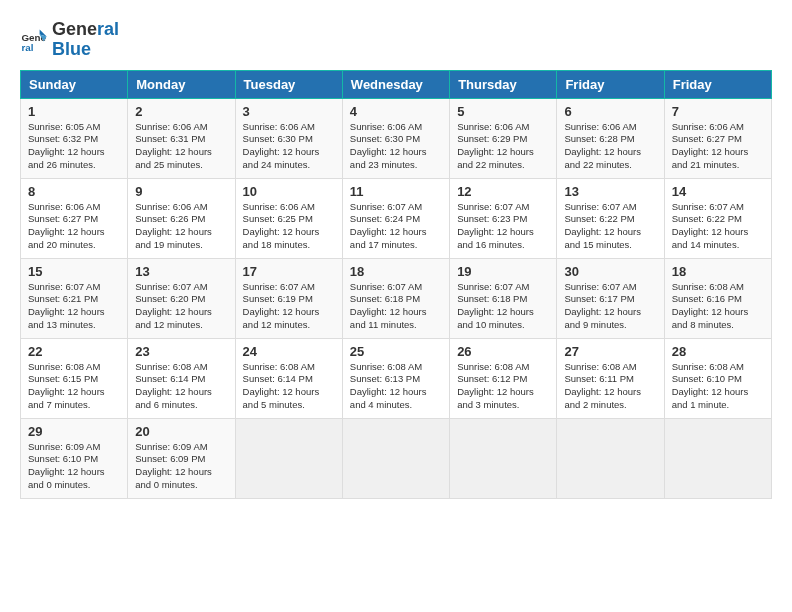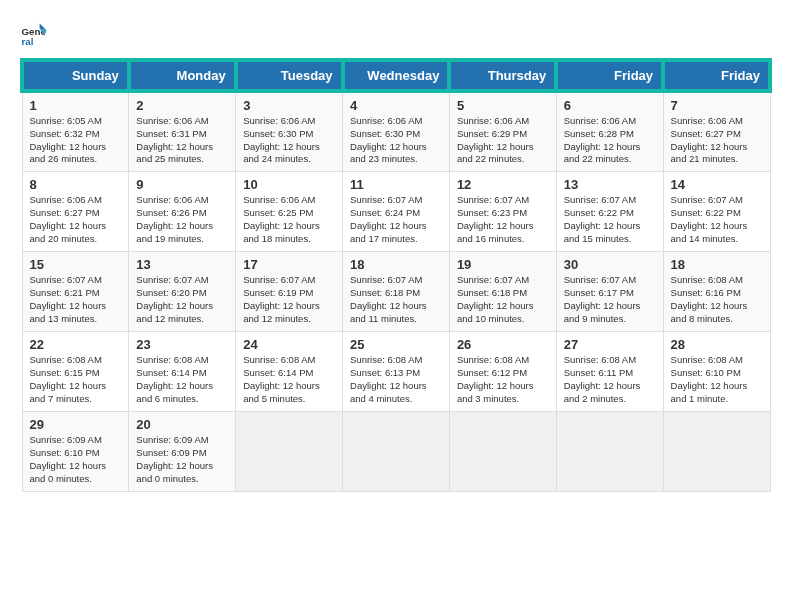--- a/index.html
+++ b/index.html
@@ -47,25 +47,25 @@
       color: #555;
     }
     table {
       width: 100%;
       border-collapse: collapse;
       table-layout: fixed;
     }
     thead tr th {
       background-color: #2471b0;
       color: #fff;
-      text-align: right;
+      text-align: left;
       padding: 6px 8px;
       font-size: 13px;
       font-weight: bold;
-      border: 4px solid #14b8a6;
+      border: 1px solid #14b8a6;
     }
     tbody tr td {
       vertical-align: top;
       padding: 5px 7px;
       font-size: 10px;
       color: #333;
       border: 1px solid #ddd;
       height: 80px;
       background: #fff;
     }
@@ -91,20 +91,23 @@
 <body>
 
 <div class="header">
   <div class="logo">
     <svg class="logo-icon" viewBox="0 0 40 40">
       <text x="2" y="22" font-size="14" font-weight="bold" fill="#333">Gene</text>
       <text x="2" y="36" font-size="14" font-weight="bold" fill="#1a6faf">ral</text>
       <polygon points="28,5 38,15 28,12" fill="#1a6faf"></polygon>
       <polygon points="28,12 38,15 34,22" fill="#4499cc"></polygon>
     </svg>
+    <div>
+      <div class="logo-text"><span style="color:#333;font-weight:bold;font-size:18px;">Gene<span style="color:#1a6faf">ral</span></span><br><span style="color:#1a6faf;font-weight:bold;font-size:18px;">Blue</span></div>
+    </div>
   </div>
   <div class="title-block">
     <div class="month-title"></div>
     <div class="subtitle"></div>
   </div>
 </div>
 
 <table>
   <thead>
     <tr>

